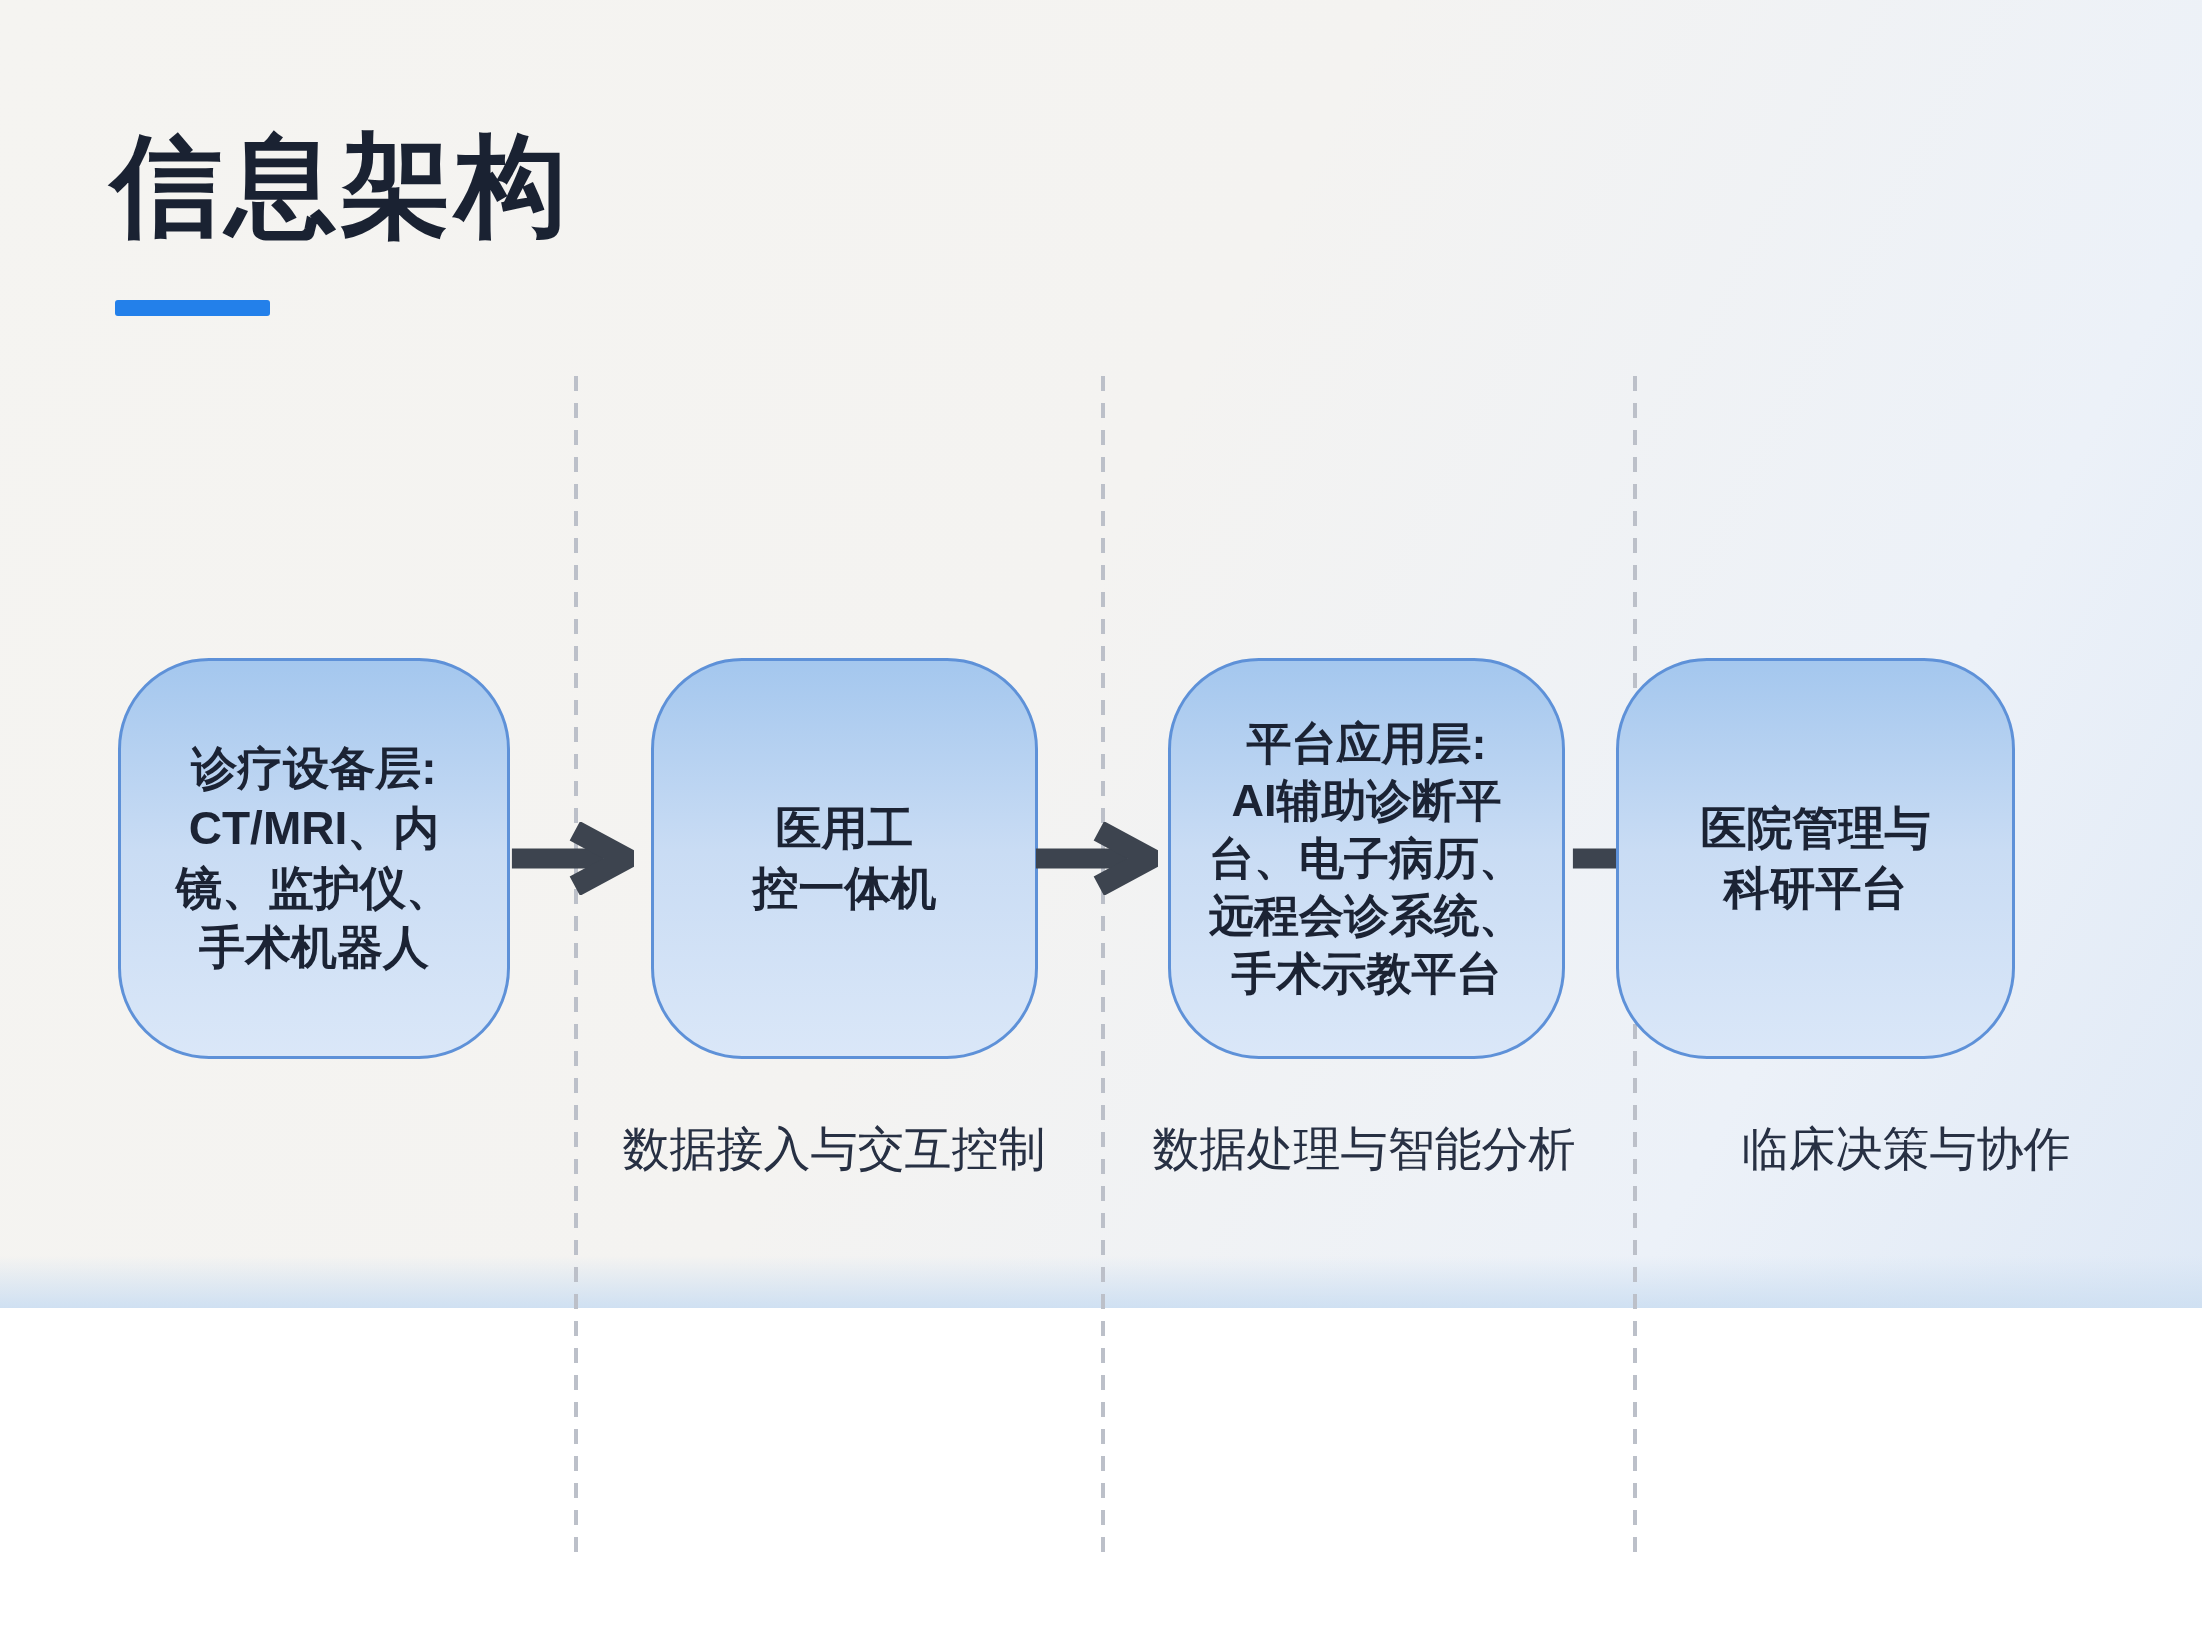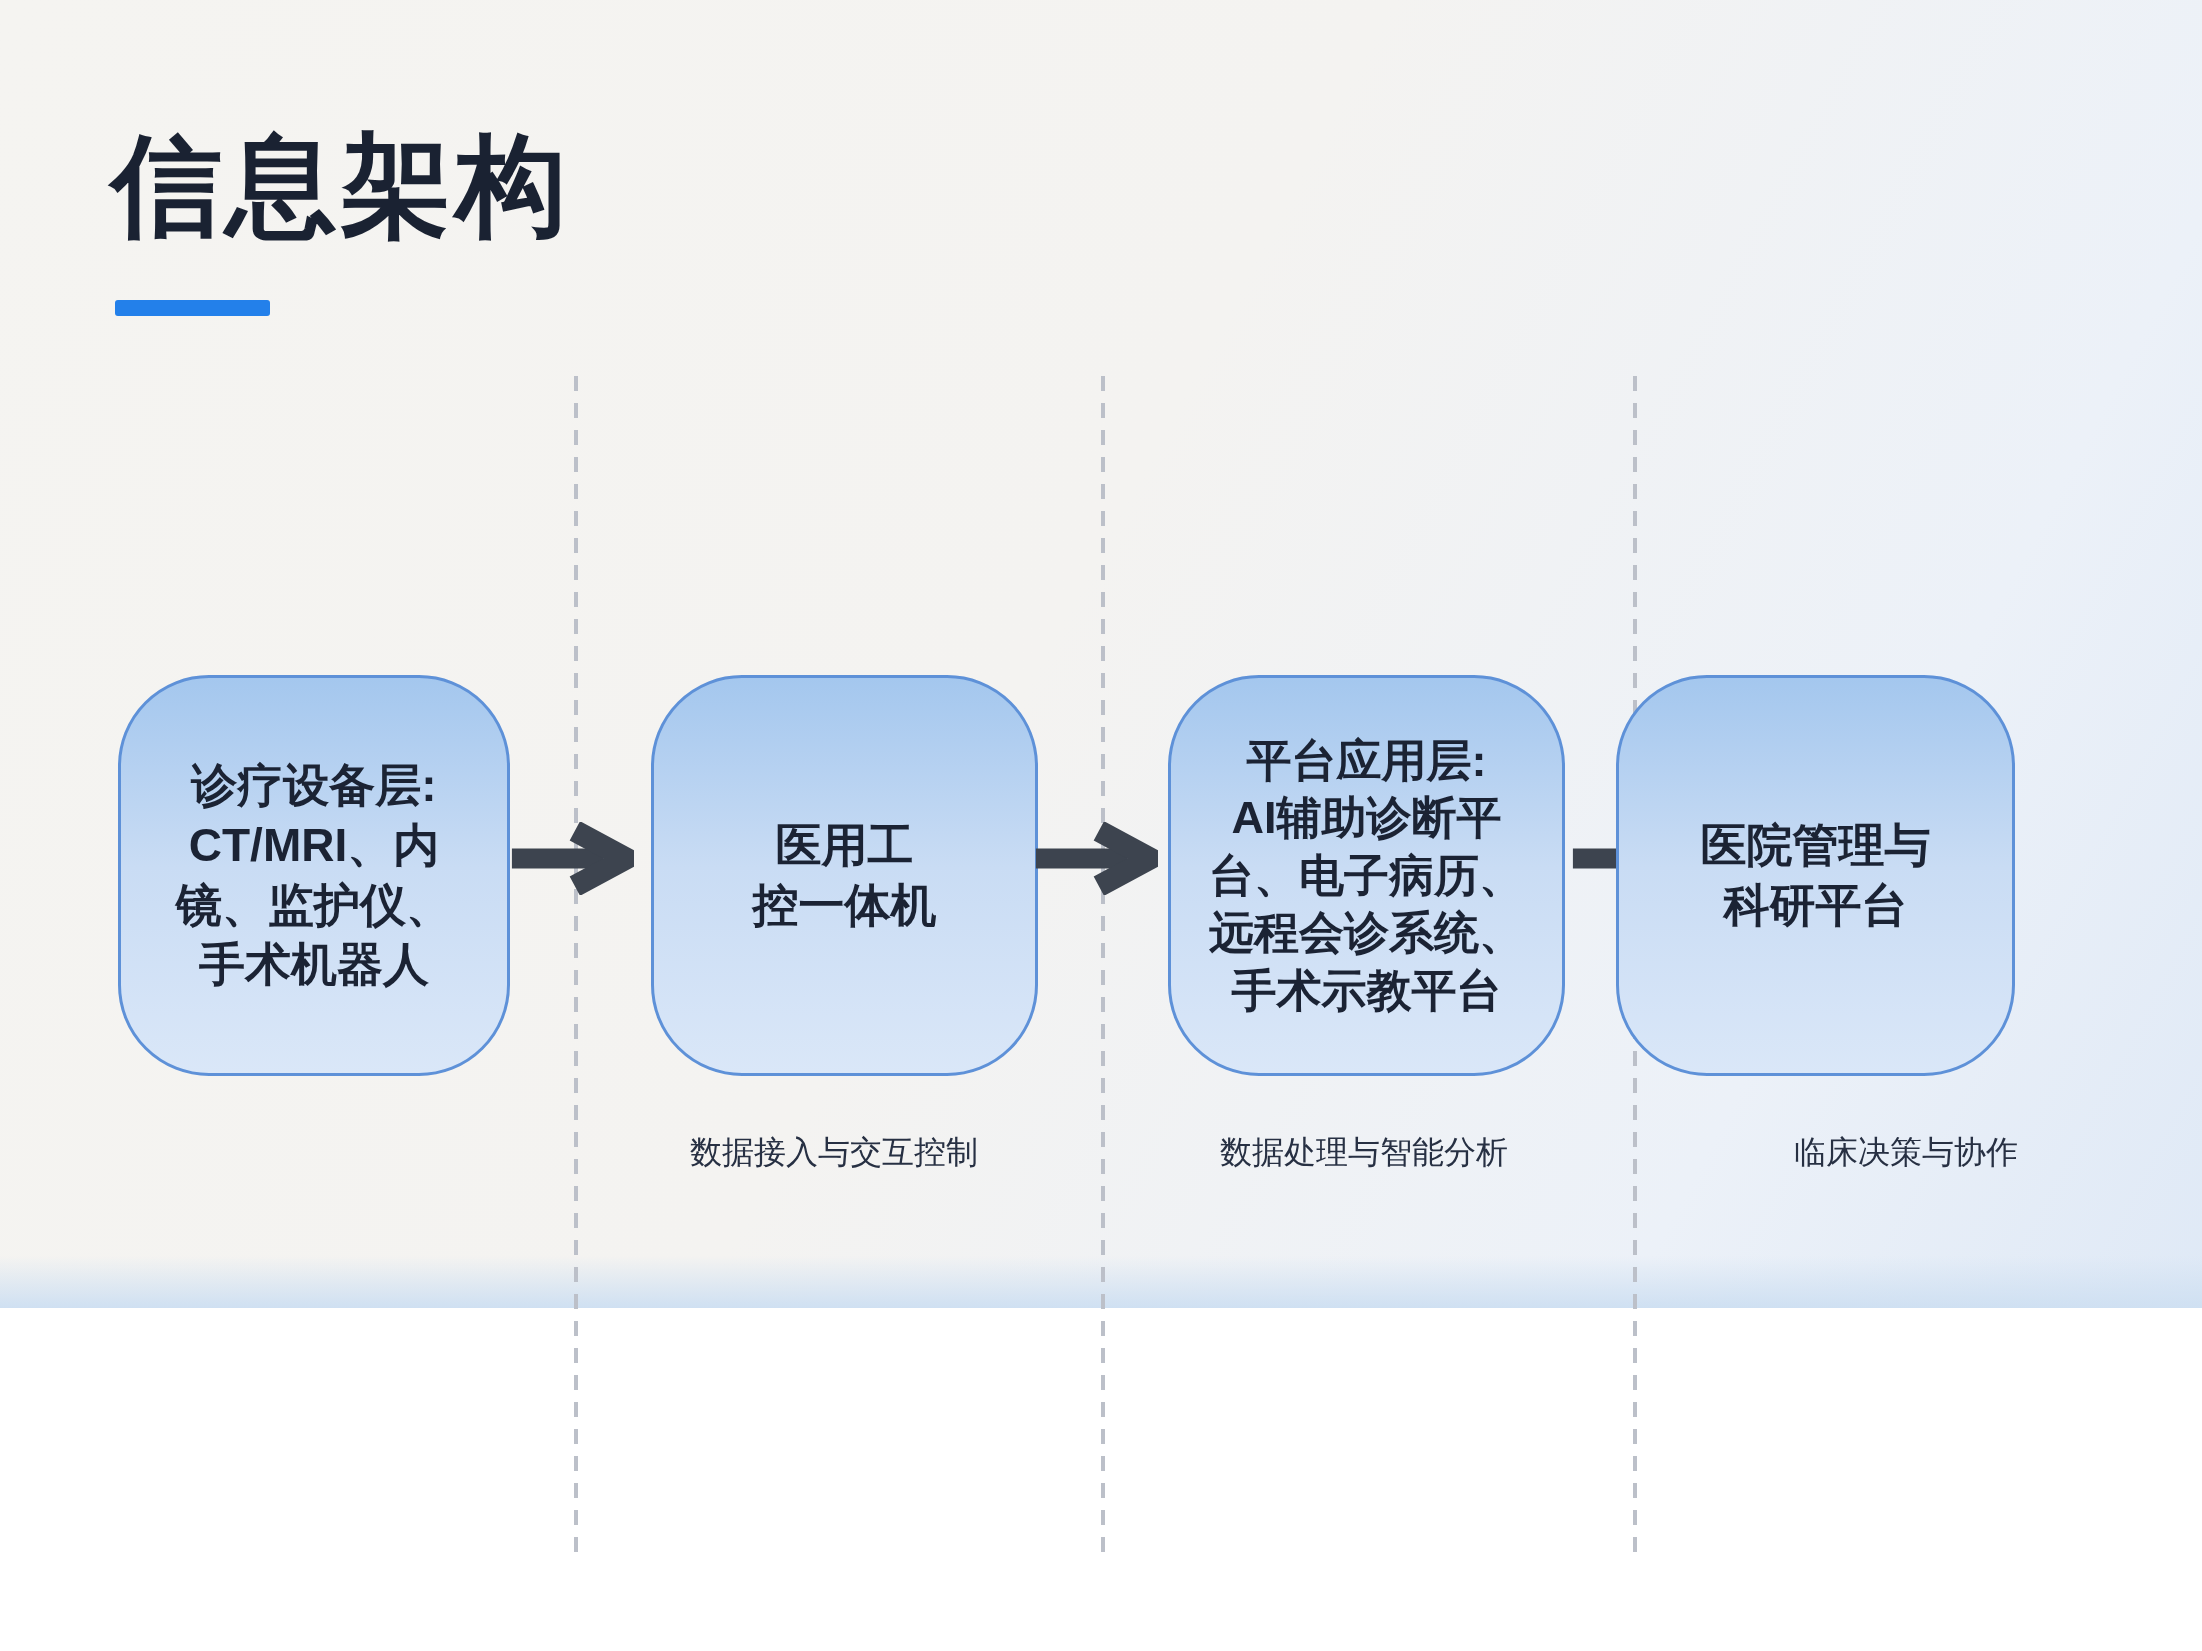--- a/index.html
+++ b/index.html
@@ -47,21 +47,20 @@
   .stage-box {
     position: absolute;
     top: 658px; height: 401px;
     box-sizing: border-box;
     border: 3.8px solid #5e91d8;
     border-radius: 91px;
     background: linear-gradient(180deg, #a4c7ee 0%, #c9dcf4 48%, #dae7f8 100%);
     display: flex;
     align-items: center;
     justify-content: center;
-    margin-top: 17px;
   }
   .box-1 { left: 118px;  width: 392px; }
   .box-2 { left: 651px;  width: 387px; }
   .box-3 { left: 1168px; width: 397px; }
   .box-4 { left: 1616px; width: 399px; }
   .box-text {
     font-size: 46px;
     font-weight: 700;
     color: #1b2334;
     line-height: 1.3;
@@ -74,25 +73,24 @@
     top: 822px;
     width: 124px; height: 73px;
   }
   .arrow-1 { left: 510px; }
   .arrow-2 { left: 1034px; }
   .arrow-3 { left: 1571px; }
   .stage-caption {
     position: absolute;
     top: 1118px;
     transform: translateX(-50%);
-    font-size: 32px;
+    font-size: 47px;
     font-weight: 400;
     color: #273043;
     white-space: nowrap;
-    margin-top: 13px;
   }
   .cap-2 { left: 834px; }
   .cap-3 { left: 1364px; }
   .cap-4 { left: 1906px; }
 </style>
 </head>
 <body>
 
 <div class="slide">
 

